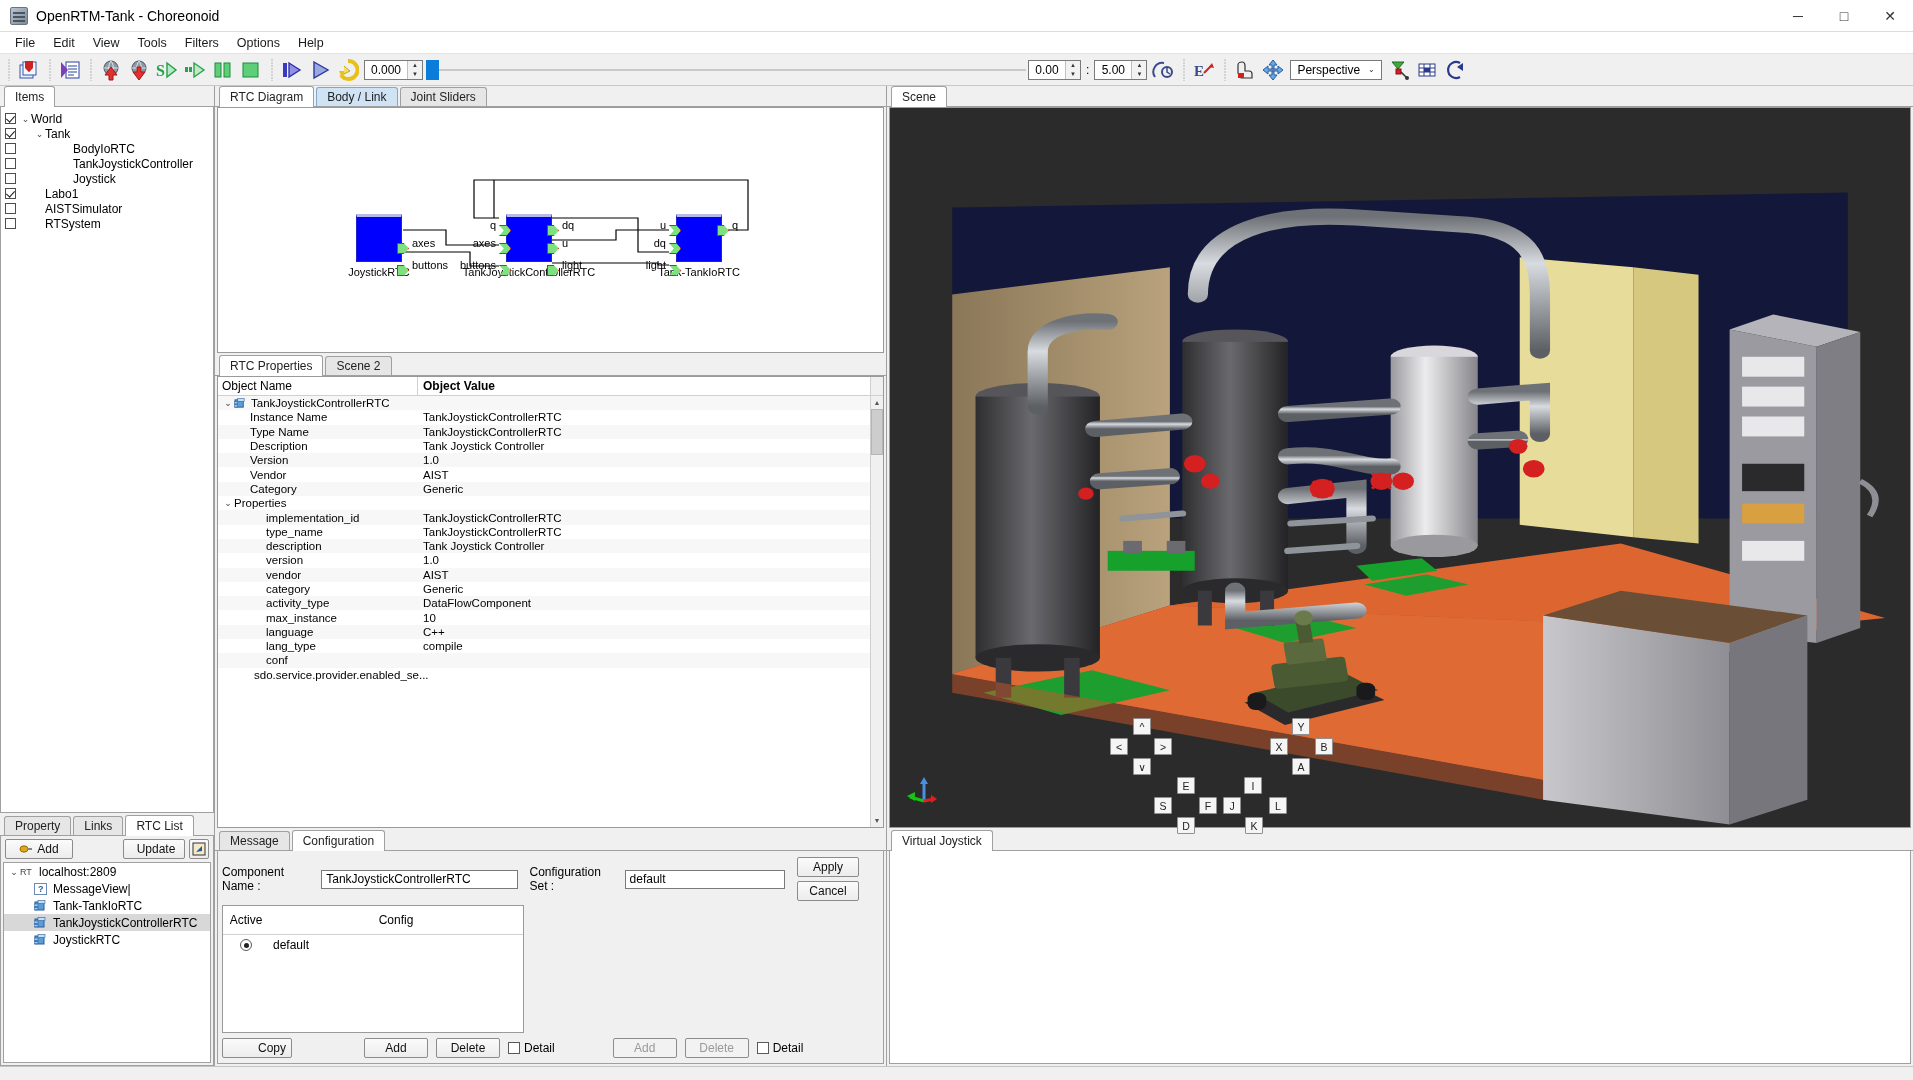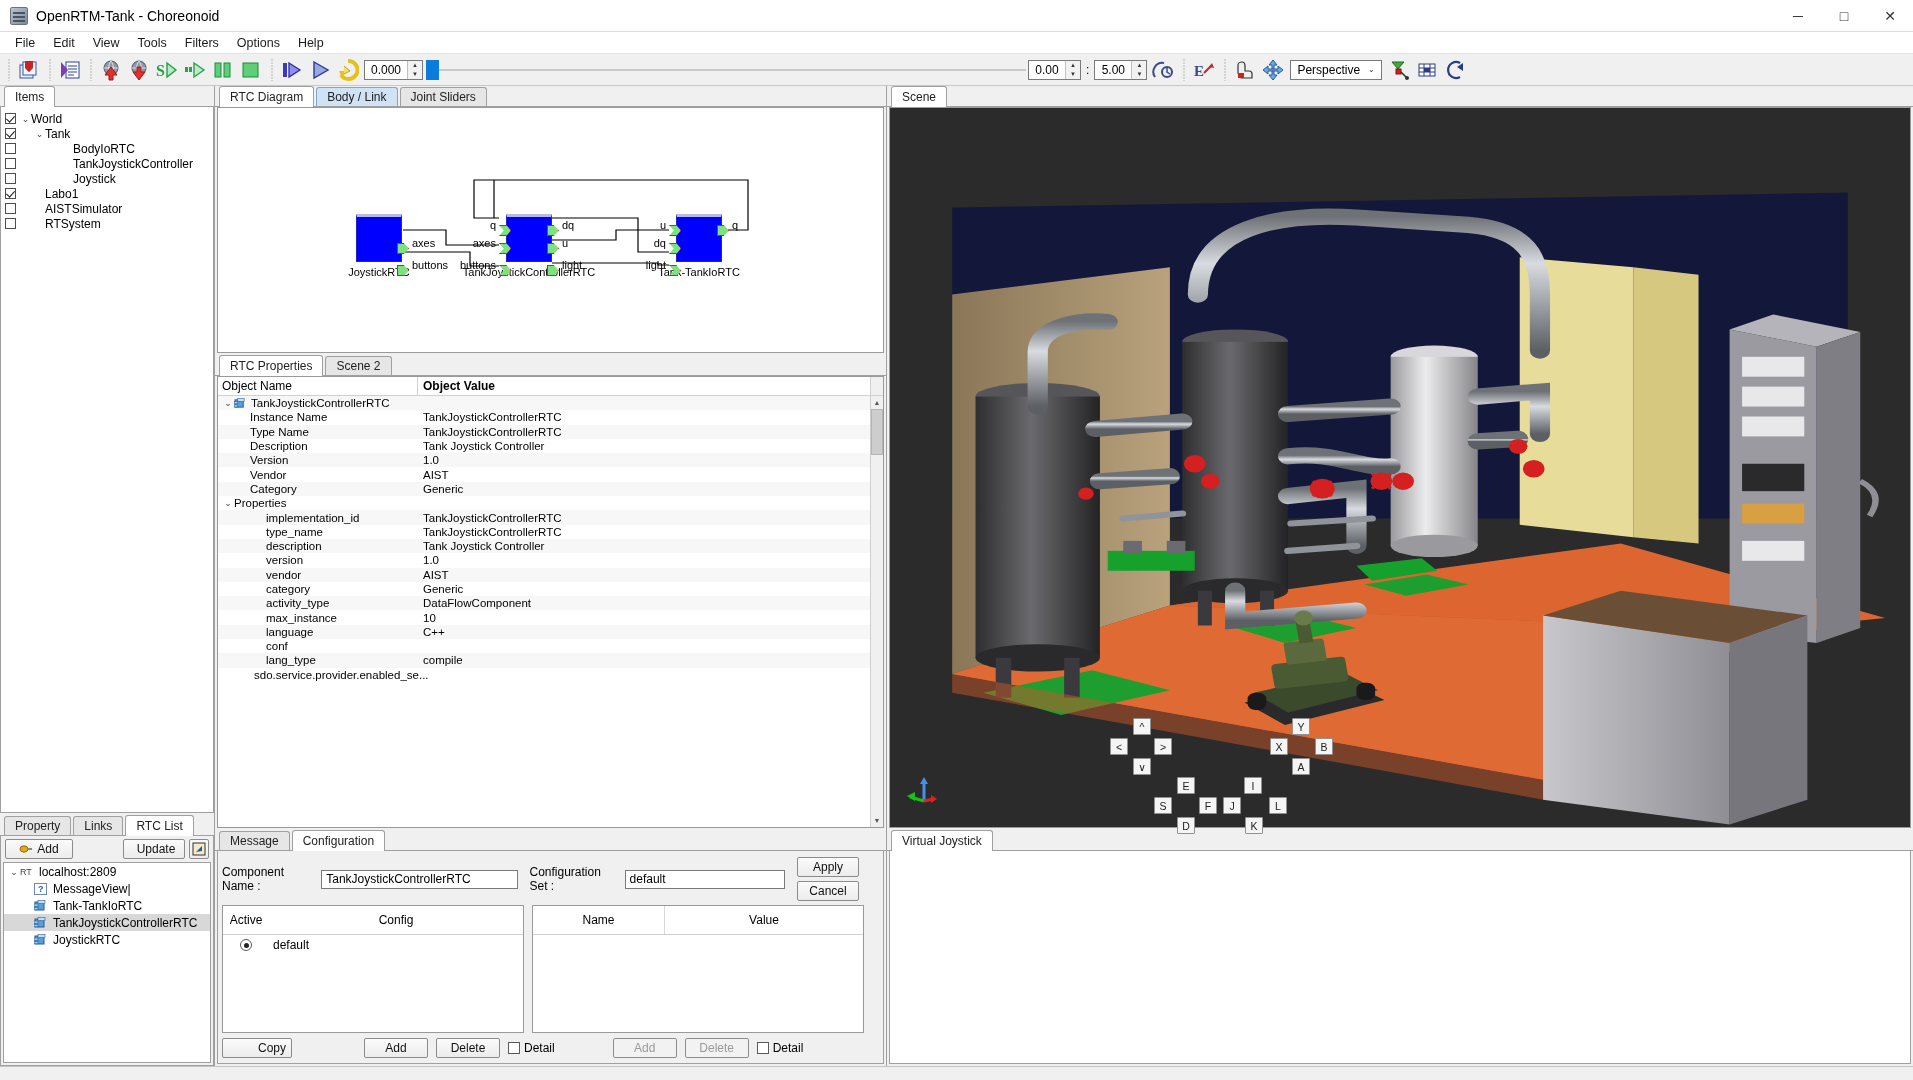--- a/index.html
+++ b/index.html
@@ -745,30 +745,30 @@
               <div class="pt-row">
                 <div class="k">
                   <span style="display: inline-block; width: 12px; font-size: 9px; color: rgb(68, 68, 68); text-align: center; margin-left: 32px;"></span>
                   <span>language</span>
                 </div>
                 <div class="v">C++</div>
               </div>
               <div class="pt-row">
                 <div class="k">
                   <span style="display: inline-block; width: 12px; font-size: 9px; color: rgb(68, 68, 68); text-align: center; margin-left: 32px;"></span>
+                  <span>lang_type</span>
+                </div>
+                <div class="v">compile</div>
+              </div>
+              <div class="pt-row">
+                <div class="k">
+                  <span style="display: inline-block; width: 12px; font-size: 9px; color: rgb(68, 68, 68); text-align: center; margin-left: 32px;"></span>
                   <span>conf</span>
                 </div>
                 <div class="v"></div>
-              </div>
-              <div class="pt-row">
-                <div class="k">
-                  <span style="display: inline-block; width: 12px; font-size: 9px; color: rgb(68, 68, 68); text-align: center; margin-left: 32px;"></span>
-                  <span>lang_type</span>
-                </div>
-                <div class="v">compile</div>
               </div>
               <div class="pt-row">
                 <div class="k">
                   <span style="display: inline-block; width: 12px; font-size: 9px; color: rgb(68, 68, 68); text-align: center; margin-left: 32px;"></span>
                   <span>sdo.service.provider.enabled_se...</span>
                 </div>
                 <div class="v"></div>
               </div>
             </div>
           <div class="pt-scroll">
@@ -806,27 +806,20 @@
             <div style="flex:1;">Config</div>
           </div>
           <div class="cfg-body" id="cfg-left-body">
               <div class="cfg-row">
                 <div style="width: 46px; display: flex; align-items: center; justify-content: center;">
                   <span class="radio on"></span>
                 </div>
                 <div style="flex: 1 1 0%; padding-left: 4px;">default</div>
               </div>
             </div>
-        </div>
-        <div class="cfg-box" style="width:332px;">
-          <div class="cfg-thead">
-            <div style="width:132px;border-right:1px solid #d8d8d8;">Name</div>
-            <div style="flex:1;">Value</div>
-          </div>
-          <div class="cfg-body" id="cfg-right-body"></div>
         </div>
       </div>
 
       <div class="cfg-bot">
         <div class="btn" style="width:70px;padding-left:40px;">Copy</div>
         <div style="width:56px;"></div>
         <div class="btn" style="width:64px;">Add</div>
         <div class="btn" style="width:64px;">Delete</div>
         <label style="display:flex;align-items:center;font-size:12px;">
           <span class="chk"></span>

